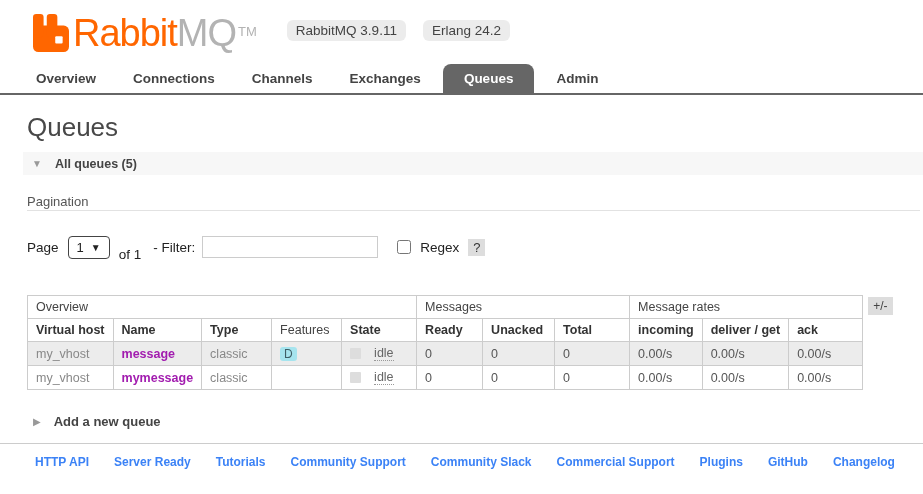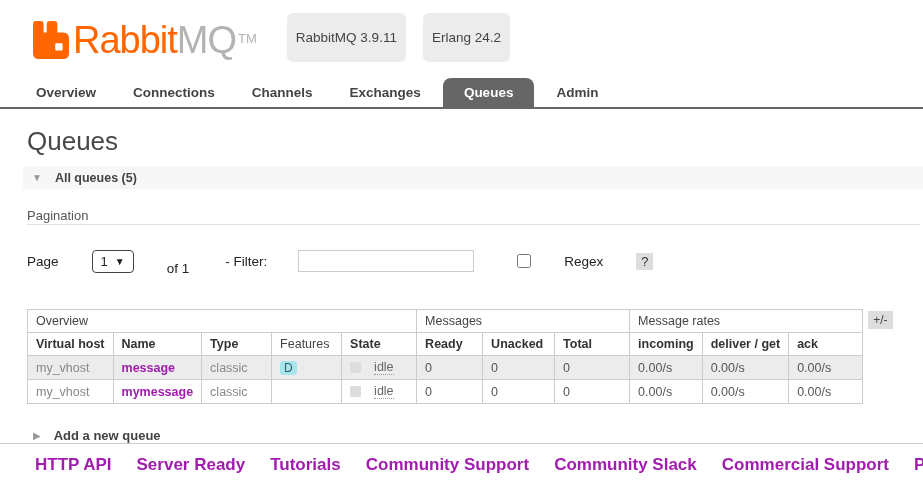--- a/index.html
+++ b/index.html
@@ -17,21 +17,21 @@
   .header { padding: 13px 0 0 33px; }
   .logo-row { display: flex; align-items: center; }
   .logo-mark { width: 36px; height: 40px; margin-right: 4px; }
   .logo-text { font-size: 38px; line-height: 40px; letter-spacing: -1px; white-space: nowrap; }
   .logo-text .primary { color: #ff6600; }
   .logo-text .secondary { color: #b3b3b3; }
   .logo-tm { font-size: 13px; color: #b3b3b3; margin: 0 0 3px 2px; }
   .badges { display: flex; gap: 17px; margin: 0 0 5px 30px; }
   .badge {
     background: #ececec; border-radius: 6px;
-    padding: 17px 9px; font-size: 13.5px; color: #444; white-space: nowrap;
+    padding: 3px 9px; font-size: 13.5px; color: #444; white-space: nowrap;
   }
 
   
   .tabbar {
     margin-top: 11px; padding-left: 21px;
     border-bottom: 2px solid #666;
     display: flex; align-items: flex-end;
   }
   .tab {
     display: inline-block; padding: 6px 15px 7px 15px; margin-right: 7px;
@@ -58,21 +58,21 @@
   .section-bar .lbl { font-size: 12.5px; font-weight: bold; color: #444; margin-left: 13px; }
 
   .pagination-heading {
     margin-top: 19px; font-size: 13px; color: #555;
     padding-bottom: 1px; border-bottom: 1px solid #e2e2e2;
     margin-right: 3px;
   }
 
   .filter-row {
     margin-top: 21px; display: flex; align-items: center;
-    font-size: 13.5px; color: #222; gap: 24px;
+    font-size: 13.5px; color: #222;
   }
   .select-box {
     display: inline-flex; align-items: center; gap: 7px;
     border: 1px solid #444; border-radius: 4px;
     padding: 3px 8px; margin: 0 9px; font-size: 13px; color: #222;
     background: #fff; cursor: pointer;
   }
   .select-box .chev { font-size: 10px; }
   .of-label { margin-right: 12px; margin-top: 15px; }
   .filter-label { margin-right: 7px; }
@@ -125,21 +125,21 @@
   .add-queue .tri { color: #999; font-size: 10px; }
   .add-queue .lbl { margin-left: 13px; font-size: 13px; font-weight: bold; color: #444; cursor: pointer; }
 
   
   .footer {
     position: absolute; left: 0; right: 0; top: 443px;
     border-top: 1px solid #ccc; padding: 11px 0 0 35px;
   }
   .footer-links { display: flex; gap: 25px; }
   .footer-links a {
-    font-size: 17px; font-weight: bold; color: #a21caf;
+    font-size: 12px; font-weight: bold; color: #3b82f6;
     text-decoration: none; white-space: nowrap; cursor: pointer;
   }
 </style>
 </head>
 <body>
 
 <div class="header">
   <div class="logo-row">
     <svg class="logo-mark" viewBox="0 0 34 36" xmlns="http://www.w3.org/2000/svg">
       <rect x="0" y="11" width="34" height="25" rx="5" fill="#ff6600"></rect>

